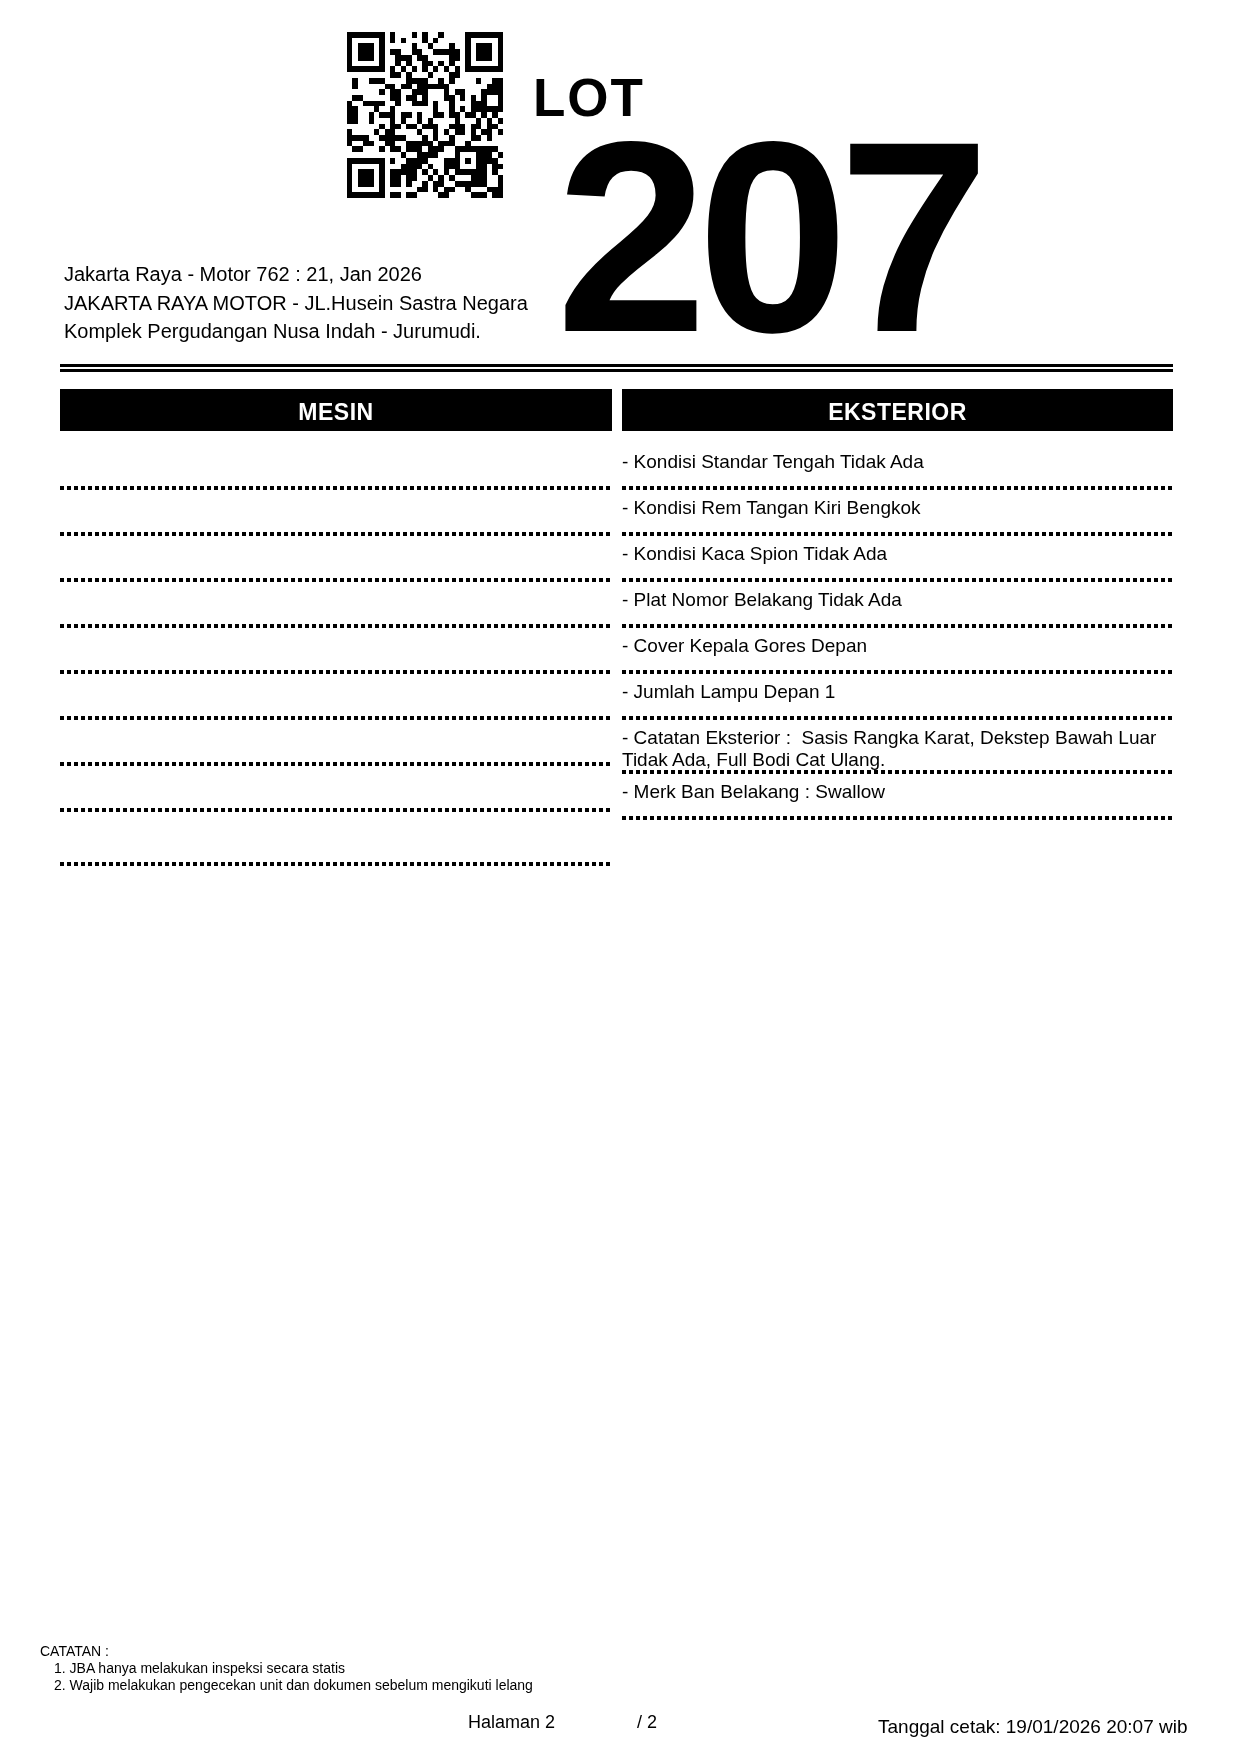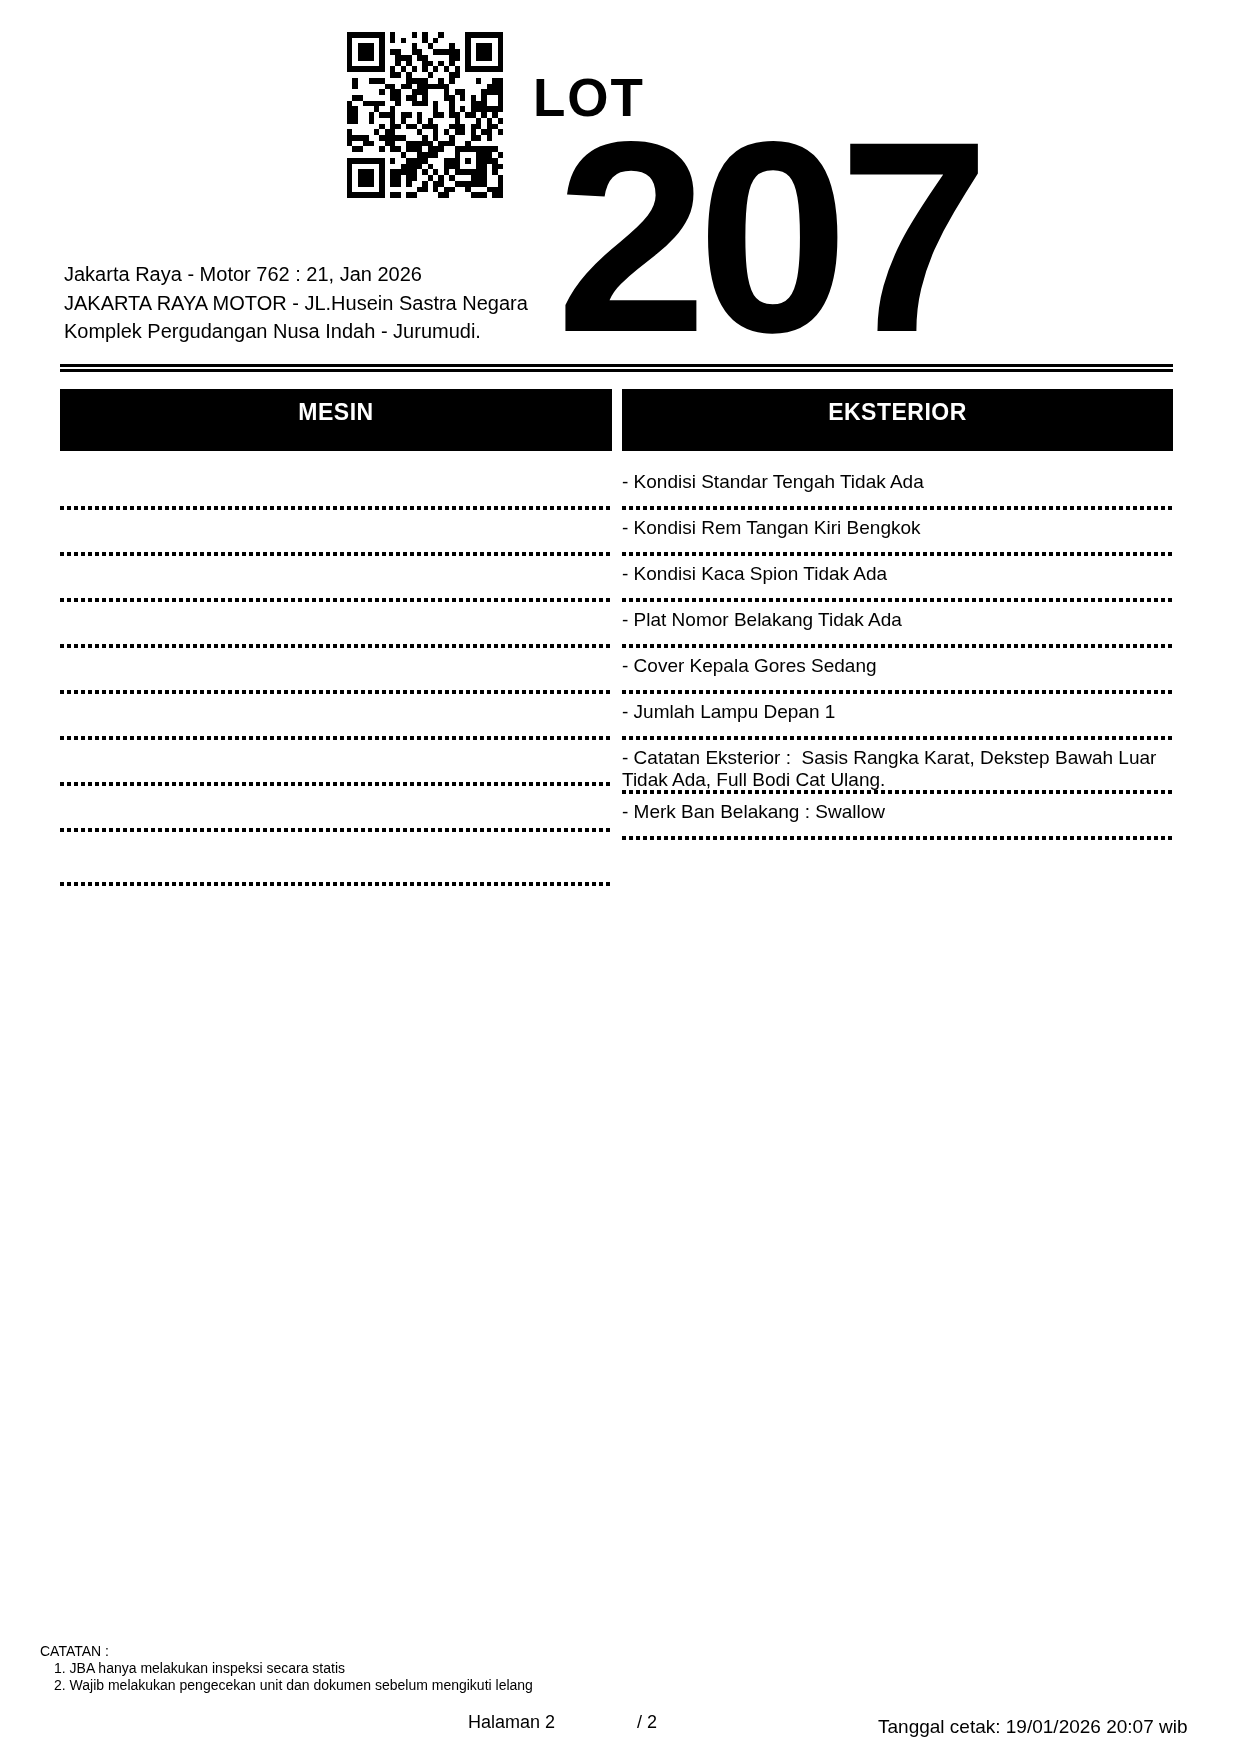--- a/index.html
+++ b/index.html
@@ -23,21 +23,21 @@
   
   .double-rule{
     position:absolute;left:60px;top:364px;width:1113px;height:8px;
     box-sizing:border-box;border-top:3px solid #000;border-bottom:3px solid #000;
   }
   
   .col{position:absolute;top:389px;}
   .col-left{left:60px;width:552px;}
   .col-right{left:622px;width:551px;}
   .col-header{
-    height:62px;background:#000;color:#fff;text-align:center;line-height:46px;
+    height:42px;background:#000;color:#fff;text-align:center;line-height:46px;
     font-size:23px;font-weight:bold;letter-spacing:0.5px;
   }
   .rows{margin-top:13px;}
   .row{
     position:relative;min-height:46px;box-sizing:border-box;
     padding:7px 6px 0 0;white-space:pre-wrap;
   }
   .row.tall{min-height:54px;}
   .row::after{
     content:"";position:absolute;left:0;right:0;bottom:0;height:4px;
@@ -510,21 +510,21 @@
       </div>
   </div>
 
   <div class="col col-right">
     <div class="col-header">EKSTERIOR</div>
     <div class="rows" id="rows-right">
         <div class="row"><div class="row-text">- Kondisi Standar Tengah Tidak Ada</div></div>
         <div class="row"><div class="row-text">- Kondisi Rem Tangan Kiri Bengkok</div></div>
         <div class="row"><div class="row-text">- Kondisi Kaca Spion Tidak Ada</div></div>
         <div class="row"><div class="row-text">- Plat Nomor Belakang Tidak Ada</div></div>
-        <div class="row"><div class="row-text">- Cover Kepala Gores Sedang</div></div>
+        <div class="row"><div class="row-text">- Cover Kepala Gores Depan</div></div>
         <div class="row"><div class="row-text">- Jumlah Lampu Depan 1</div></div>
         <div class="row tall"><div class="row-text">- Catatan Eksterior :  Sasis Rangka Karat, Dekstep Bawah Luar
 Tidak Ada, Full Bodi Cat Ulang.</div></div>
         <div class="row"><div class="row-text">- Merk Ban Belakang : Swallow</div></div>
       </div>
   </div>
 
   <div class="notes">
     <div class="notes-title">CATATAN :</div>
     <div class="note-item">1. JBA hanya melakukan inspeksi secara statis</div>

